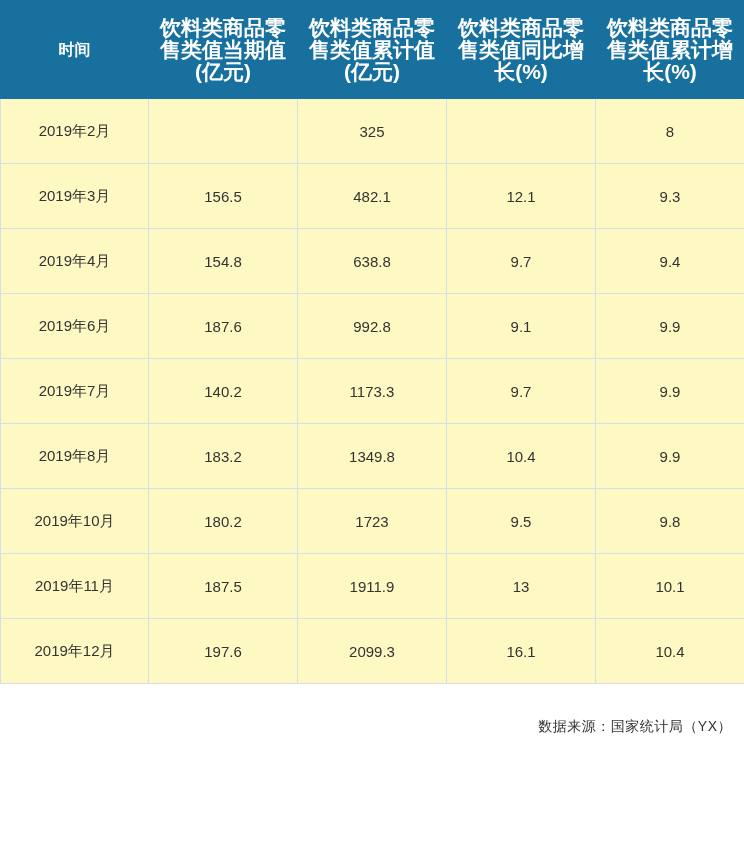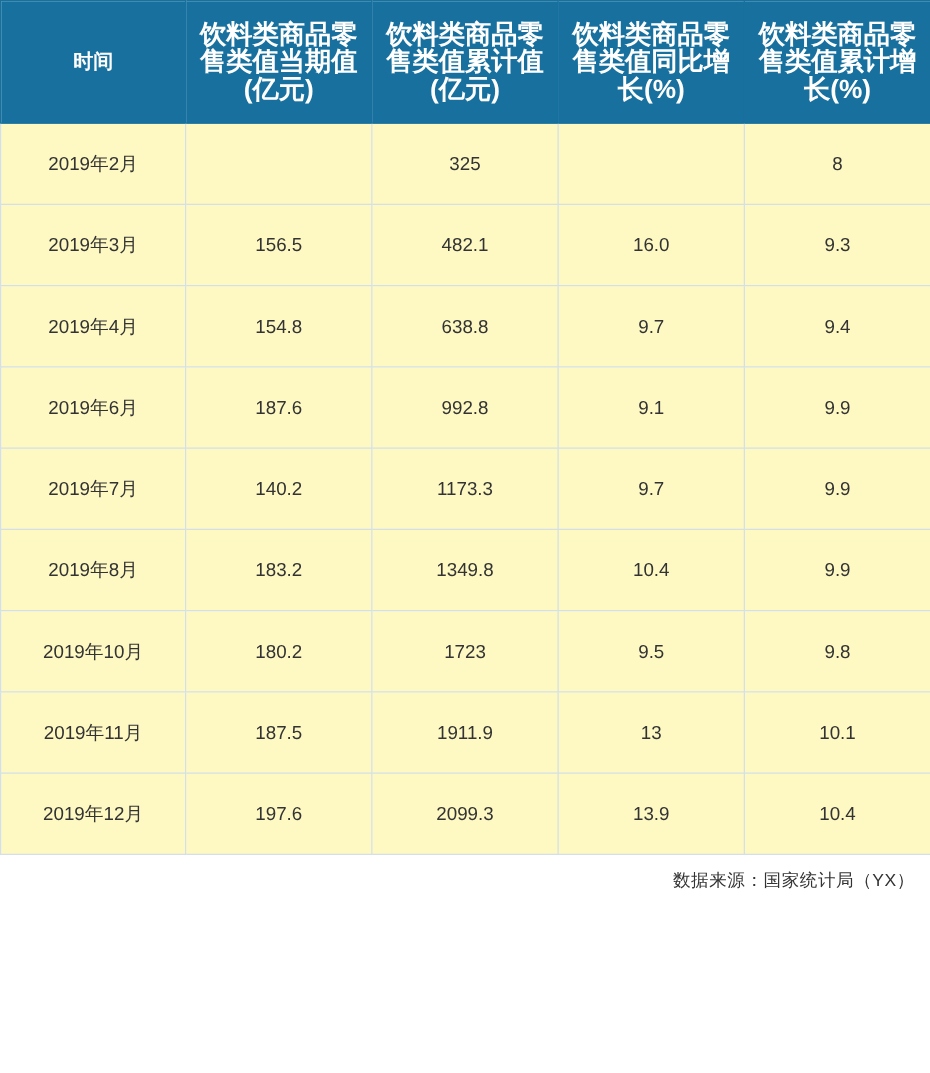--- a/index.html
+++ b/index.html
@@ -50,21 +50,21 @@
     font-size: 15px;
     color: #333333;
     height: 65px;
     padding: 4px 6px;
     box-sizing: border-box;
   }
   table.data-table tbody td.cell-time {
     font-size: 15px;
   }
   .source {
-    margin-top: 12px;
+    margin-top: 34px;
     padding-right: 12px;
     text-align: right;
     font-size: 14px;
     color: #333333;
     letter-spacing: 0.5px;
   }
 </style>
 </head>
 <body>
 
@@ -92,21 +92,21 @@
         <td class="cell-time">2019年2月</td>
         <td></td>
         <td>325</td>
         <td></td>
         <td>8</td>
       </tr>
       <tr>
         <td class="cell-time">2019年3月</td>
         <td>156.5</td>
         <td>482.1</td>
-        <td>16.0</td>
+        <td>12.1</td>
         <td>9.3</td>
       </tr>
       <tr>
         <td class="cell-time">2019年4月</td>
         <td>154.8</td>
         <td>638.8</td>
         <td>9.7</td>
         <td>9.4</td>
       </tr>
       <tr>
@@ -141,21 +141,21 @@
         <td class="cell-time">2019年11月</td>
         <td>187.5</td>
         <td>1911.9</td>
         <td>13</td>
         <td>10.1</td>
       </tr>
       <tr>
         <td class="cell-time">2019年12月</td>
         <td>197.6</td>
         <td>2099.3</td>
-        <td>13.9</td>
+        <td>16.1</td>
         <td>10.4</td>
       </tr>
     </tbody>
   </table>
 
   <div class="source">数据来源：国家统计局（YX）</div>
 
 </div>
 
 </body></html>

